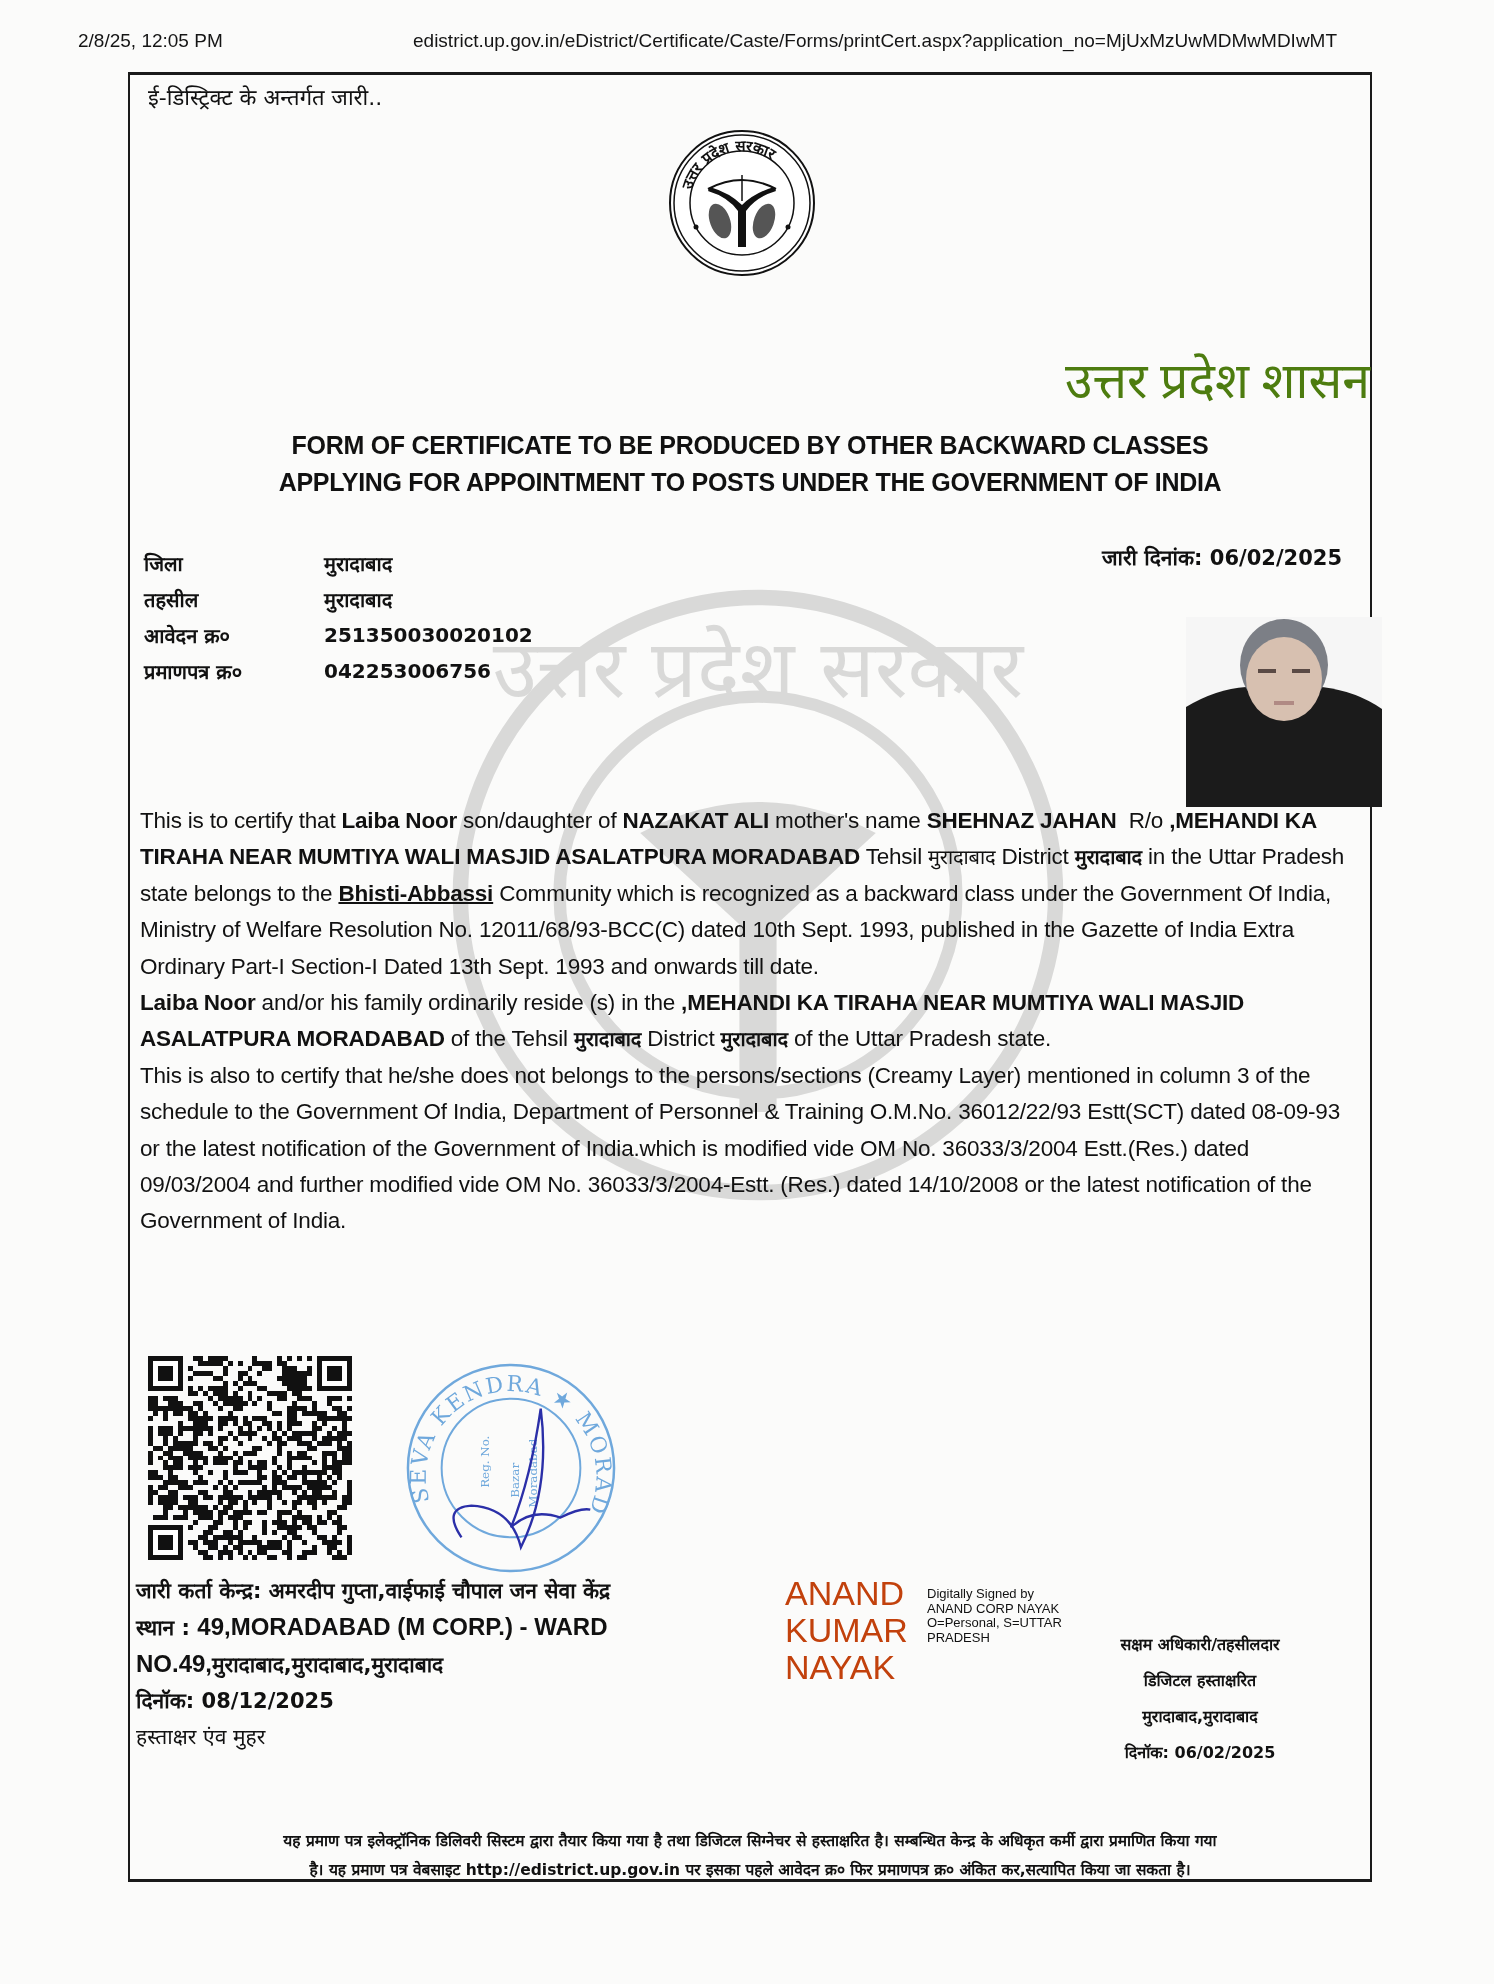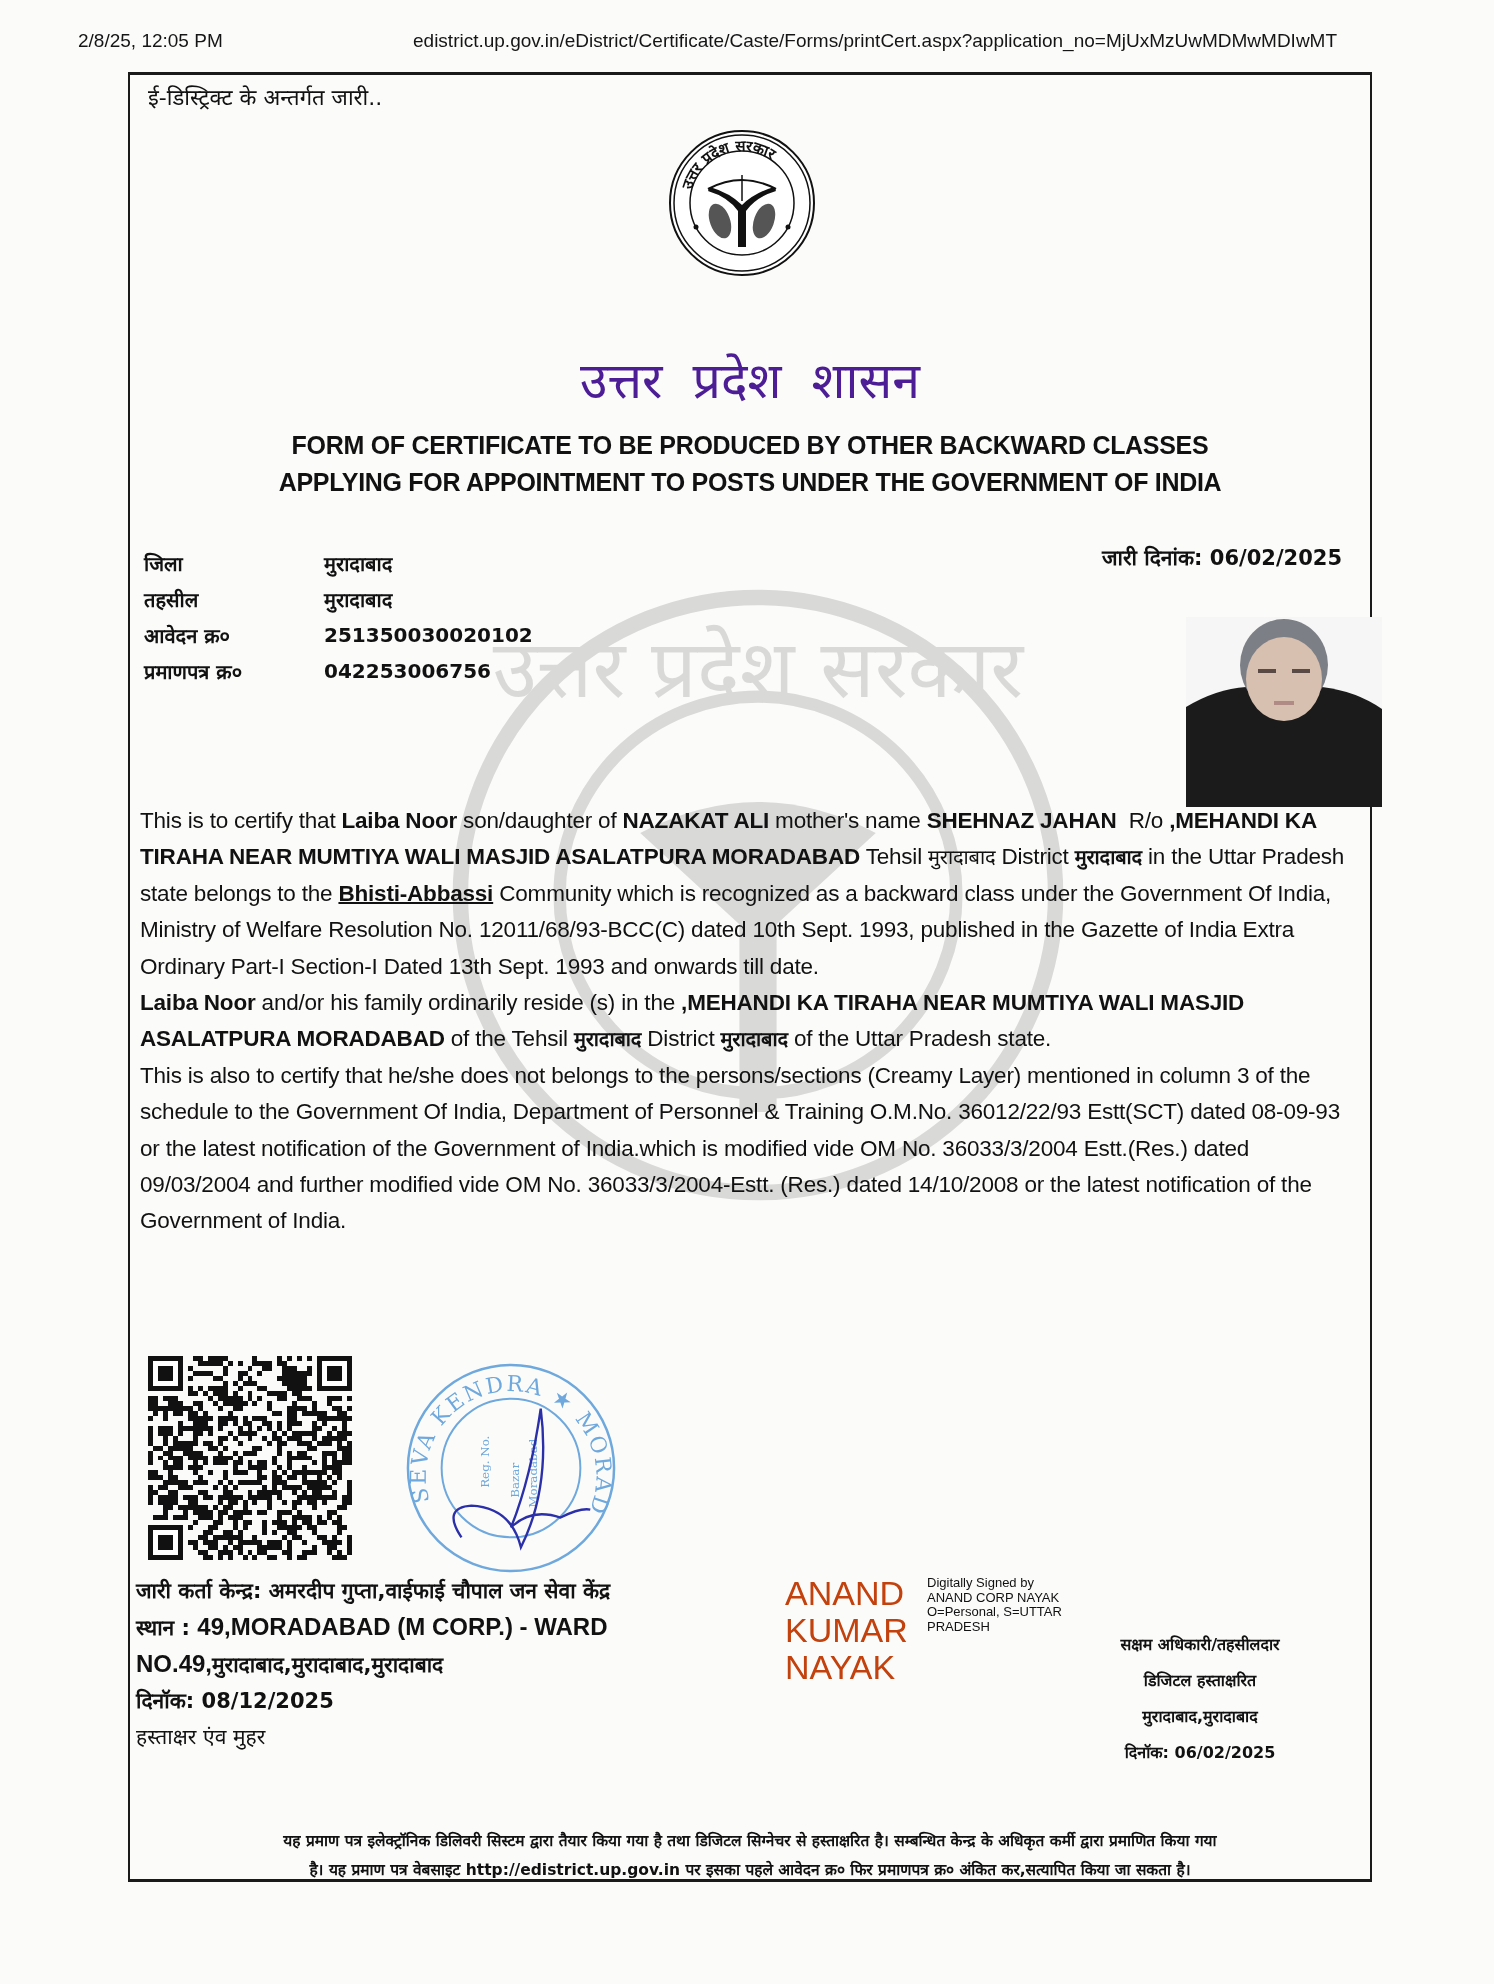--- a/index.html
+++ b/index.html
@@ -13,21 +13,21 @@
 
   .frame {
     position:absolute; left:128px; top:72px; width:1244px; height:1810px;
     border:2px solid #1a1a1a; border-top-width:3px; border-bottom-width:3px; box-sizing:border-box;
   }
   .issued-under { position:absolute; left:18px; top:6px; font-size:22px; font-family:"DejaVu Sans", sans-serif; }
 
   .emblem { position:absolute; left:538px; top:54px; width:148px; height:148px; }
   .watermark { position:absolute; left:318px; top:510px; width:620px; height:620px; opacity:0.13; pointer-events:none; }
 
-  .hi-title { position:absolute; left:0; width:100%; top:270px; text-align:center; font-size:50px; font-family:Liberation Mono, monospace; color:#4c1d95; }
+  .hi-title { position:absolute; left:0; width:100%; top:270px; text-align:right; font-size:50px; font-family:Liberation Serif, serif; color:#4d7c0f; }
   .en-title { position:absolute; left:0; width:100%; text-align:center; font-size:25px; font-weight:bold; letter-spacing:-0.3px; }
   .en-title.l1 { top:356px; }
   .en-title.l2 { top:393px; }
 
   .meta { position:absolute; left:14px; top:422px; font-family:"DejaVu Sans", sans-serif; font-size:20px; font-weight:bold;margin-top:48px; }
   .meta .row { height:36px; display:flex; align-items:center; }
   .meta .k { width:180px; }
   .meta .v { font-family:"DejaVu Sans", sans-serif; }
   .issue-date { position:absolute; right:28px; top:468px; font-family:"DejaVu Sans", sans-serif; font-size:21px; font-weight:bold; }
 
@@ -41,21 +41,21 @@
 
   .qr { position:absolute; left:18px; top:1281px; width:204px; height:204px; }
   .stamp { position:absolute; left:272px; top:1284px; width:218px; height:218px; }
 
   .issuer { position:absolute; left:6px; top:1498px; font-family:"DejaVu Sans", sans-serif; font-size:21px; font-weight:bold; line-height:36px; }
   .issuer .en { font-family:"Liberation Sans", sans-serif; font-size:24px;margin-top:20px; }
   .issuer .plain { font-weight:normal; }
 
   .dsig { position:absolute; left:655px; top:1500px; }
   .dsig .big { font-size:34px; line-height:37px; color:#c2410c; }
-  .dsig .small { position:absolute; left:142px; top:1px; font-size:13px; line-height:14.6px; white-space:nowrap; }
+  .dsig .small { position:absolute; left:142px; top:12px; font-size:13px; line-height:14.6px; white-space:nowrap; }
 
   .authority { position:absolute; right:20px; top:1552px; width:300px; text-align:center; font-family:"DejaVu Sans", sans-serif; font-size:16px; font-weight:bold; line-height:36px; }
 
   .footer-note { position:absolute; left:0; width:100%; top:1752px; text-align:center; font-family:"DejaVu Sans", sans-serif; font-size:15.5px; font-weight:bold; line-height:29px; }
 </style>
 </head>
 <body>
 
 <div class="print-header">
   <span class="ts">2/8/25, 12:05 PM</span>

